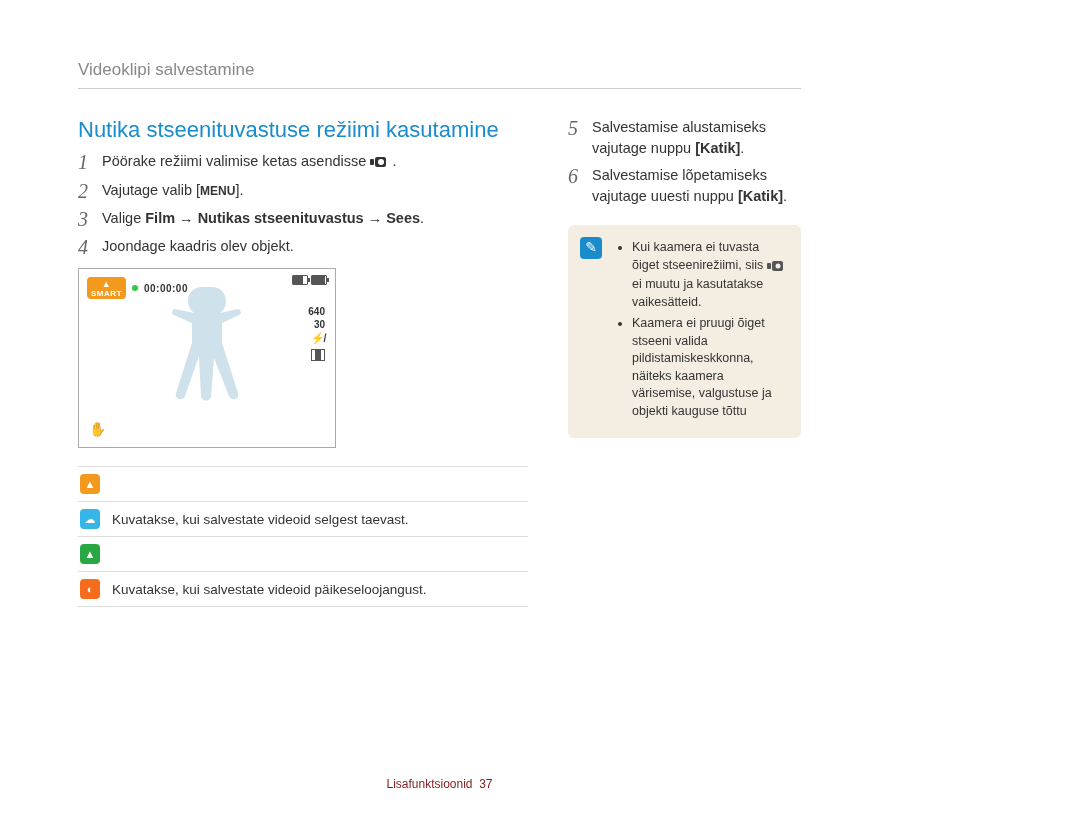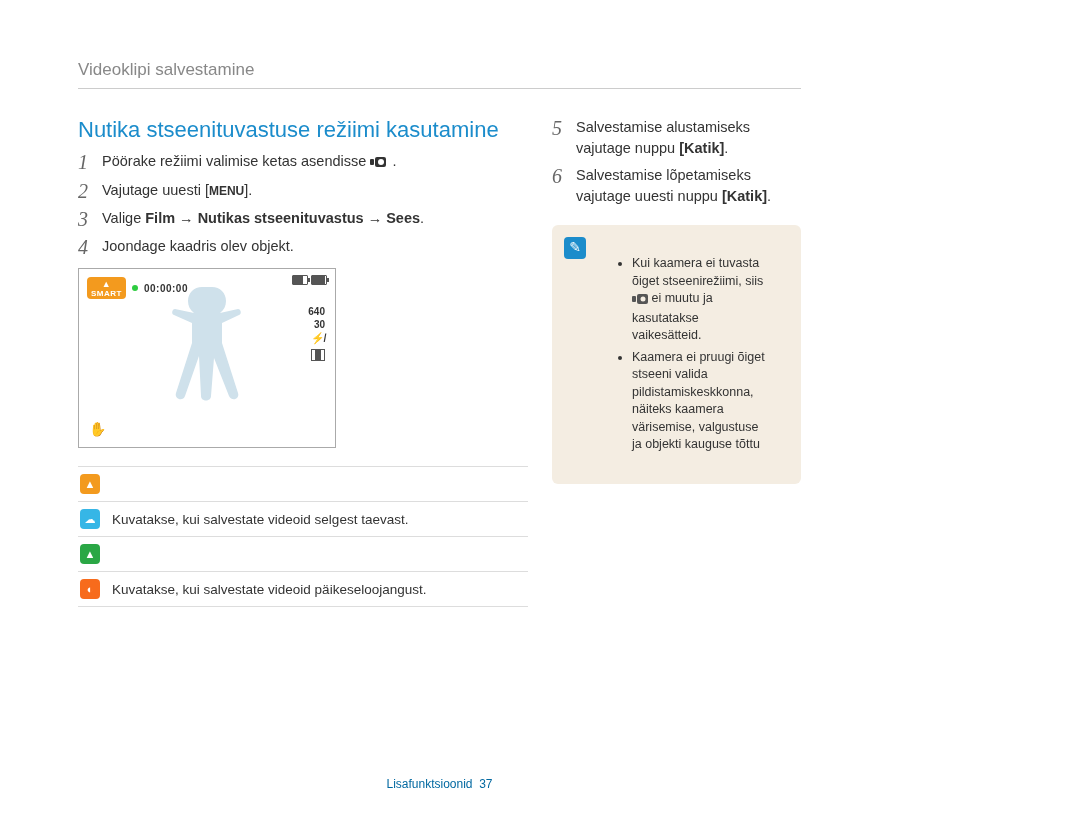--- a/index.html
+++ b/index.html
@@ -18,21 +18,21 @@
   }
   .header {
     font-size: 17px;
     color: #888;
     border-bottom: 1px solid #ccc;
     padding-bottom: 8px;
     margin-bottom: 28px;
   }
   .columns {
     display: flex;
-    gap: 24px;
+    gap: 40px;
   }
   .col-left {
     width: 450px;
   }
   .col-right {
     flex: 1;
   }
   .section-title {
     color: #1b8ccb;
     font-size: 22px;
@@ -179,29 +179,29 @@
   .note-box .note-icon {
     position: absolute;
     left: 12px; top: 12px;
     width: 22px; height: 22px;
     background: #1b8ccb;
     border-radius: 4px;
     color: #fff;
     display:flex; align-items:center; justify-content:center;
     font-size: 14px;
   }
-  .note-box ul { margin: 16px; padding-left: 16px; }
+  .note-box ul { margin: 0; padding-left: 16px; }
   .note-box li { margin-bottom: 4px; }
   .footer {
     position: absolute;
     bottom: 24px;
     left: 0; right: 0;
     text-align: center;
     font-size: 12px;
-    color: #0369a1;
+    color: #7f1d1d;
   }
 </style>
 </head>
 <body>
 
 <div class="page">
 
   <div class="header">Videoklipi salvestamine</div>
 
   <div class="columns">
@@ -220,21 +220,21 @@
               <circle cx="11" cy="6" r="3" fill="#fff"></circle>
             </svg>
           </span>
           <span>.</span>
         </div>
       </div>
 
       <div class="step">
         <div class="step-num">2</div>
         <div class="step-body">
-          <span>Vajutage uuesti [</span><span class="menu-word">MENU</span><span>].</span>
+          <span>Vajutage valib [</span><span class="menu-word">MENU</span><span>].</span>
         </div>
       </div>
 
       <div class="step">
         <div class="step-num">3</div>
         <div class="step-body">
           <span>Valige </span><span class="bold">Film → Nutikas stseenituvastus → Sees</span><span>.</span>
         </div>
       </div>
 

